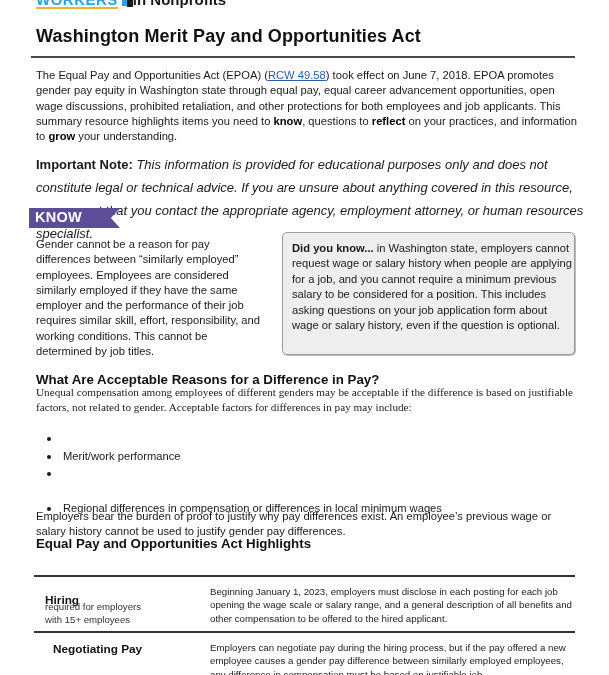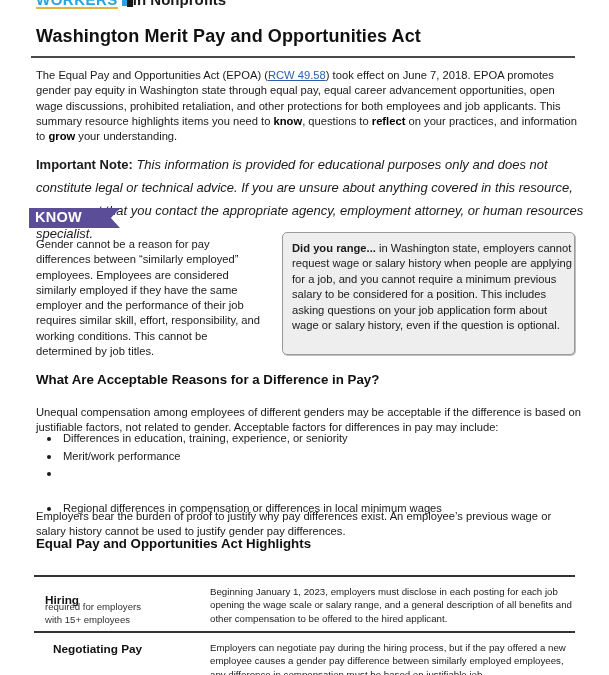--- a/index.html
+++ b/index.html
@@ -56,21 +56,21 @@
     position: absolute; left: 282px; top: 232px; width: 291px; height: 121px; background: #eeeeee;
     border: 1px solid #9a9a9a; border-radius: 5px; box-shadow: 1px 1px 0 #bdbdbd;
   }
   .did-text {
     position: absolute; left: 292px; top: 241px; width: 280px; font-size: 11.2px; line-height: 15.4px; color: #1a1a1a;
   }
 
   .h2 { position: absolute; left: 36px; font-size: 13.3px; font-weight: bold; color: #111; margin: 0; }
   .h2-reasons { top: 372px; }
   .para { position: absolute; left: 36px; width: 548px; font-size: 11.2px; line-height: 15.3px; color: #1a1a1a; }
-  .reasons-intro { top: 405px; }
+  .reasons-intro { top: 385px; font-family: Liberation Serif, serif; }
 
   .bullets { position: absolute; left: 36px; top: 430px; margin: 0; padding: 0; list-style: none; font-size: 11.2px; color: #1a1a1a; }
   .bullets li { position: relative; padding-left: 27px; height: 17.5px; line-height: 17px; }
   .bullets li .dot { position: absolute; left: 11px; top: 7px; width: 4px; height: 4px; border-radius: 50%; background: #1a1a1a; }
   .bullets li:nth-child(4) { margin-top: 17px; }
 
   .burden { top: 509px; }
 
   .h2-highlights { top: 536px; }
   .hl-rule-top { position: absolute; left: 34px; top: 575px; width: 541px; height: 1.5px; background: #333; }
@@ -100,28 +100,28 @@
     <b>Important Note:</b><i> This information is provided for educational purposes only and does not constitute legal or technical advice. If you are unsure about anything covered in this resource, we suggest that you contact the appropriate agency, employment attorney, or human resources specialist.</i>
   </div>
 
   <div class="know-banner"></div>
   <div class="know-label">KNOW</div>
 
   <div class="know-text">Gender cannot be a reason for pay differences between “similarly employed” employees. Employees are considered similarly employed if they have the same employer and the performance of their job requires similar skill, effort, responsibility, and working conditions. This cannot be determined by job titles.</div>
 
   <div class="did-box"></div>
   <div class="did-text">
-    <b>Did you range...</b><span> in Washington state, employers cannot request wage or salary history when people are applying for a job, and you cannot require a minimum previous salary to be considered for a position. This includes asking questions on your job application form about wage or salary history, even if the question is optional.</span>
+    <b>Did you know...</b><span> in Washington state, employers cannot request wage or salary history when people are applying for a job, and you cannot require a minimum previous salary to be considered for a position. This includes asking questions on your job application form about wage or salary history, even if the question is optional.</span>
   </div>
 
   <h2 class="h2 h2-reasons">What Are Acceptable Reasons for a Difference in Pay?</h2>
   <div class="para reasons-intro">Unequal compensation among employees of different genders may be acceptable if the difference is based on justifiable factors, not related to gender. Acceptable factors for differences in pay may include:</div>
 
   <ul class="bullets">
-    <li><span class="dot"></span><span>Differences in education, training, experience, or seniority</span></li>
+    <li><span class="dot"></span></li>
     <li><span class="dot"></span><span>Merit/work performance</span></li>
     <li><span class="dot"></span></li>
     <li><span class="dot"></span><span>Regional differences in compensation or differences in local minimum wages</span></li>
   </ul>
 
   <div class="para burden">Employers bear the burden of proof to justify why pay differences exist. An employee’s previous wage or salary history cannot be used to justify gender pay differences.</div>
 
   <h2 class="h2 h2-highlights">Equal Pay and Opportunities Act Highlights</h2>
   <div class="hl-rule-top"></div>
 

